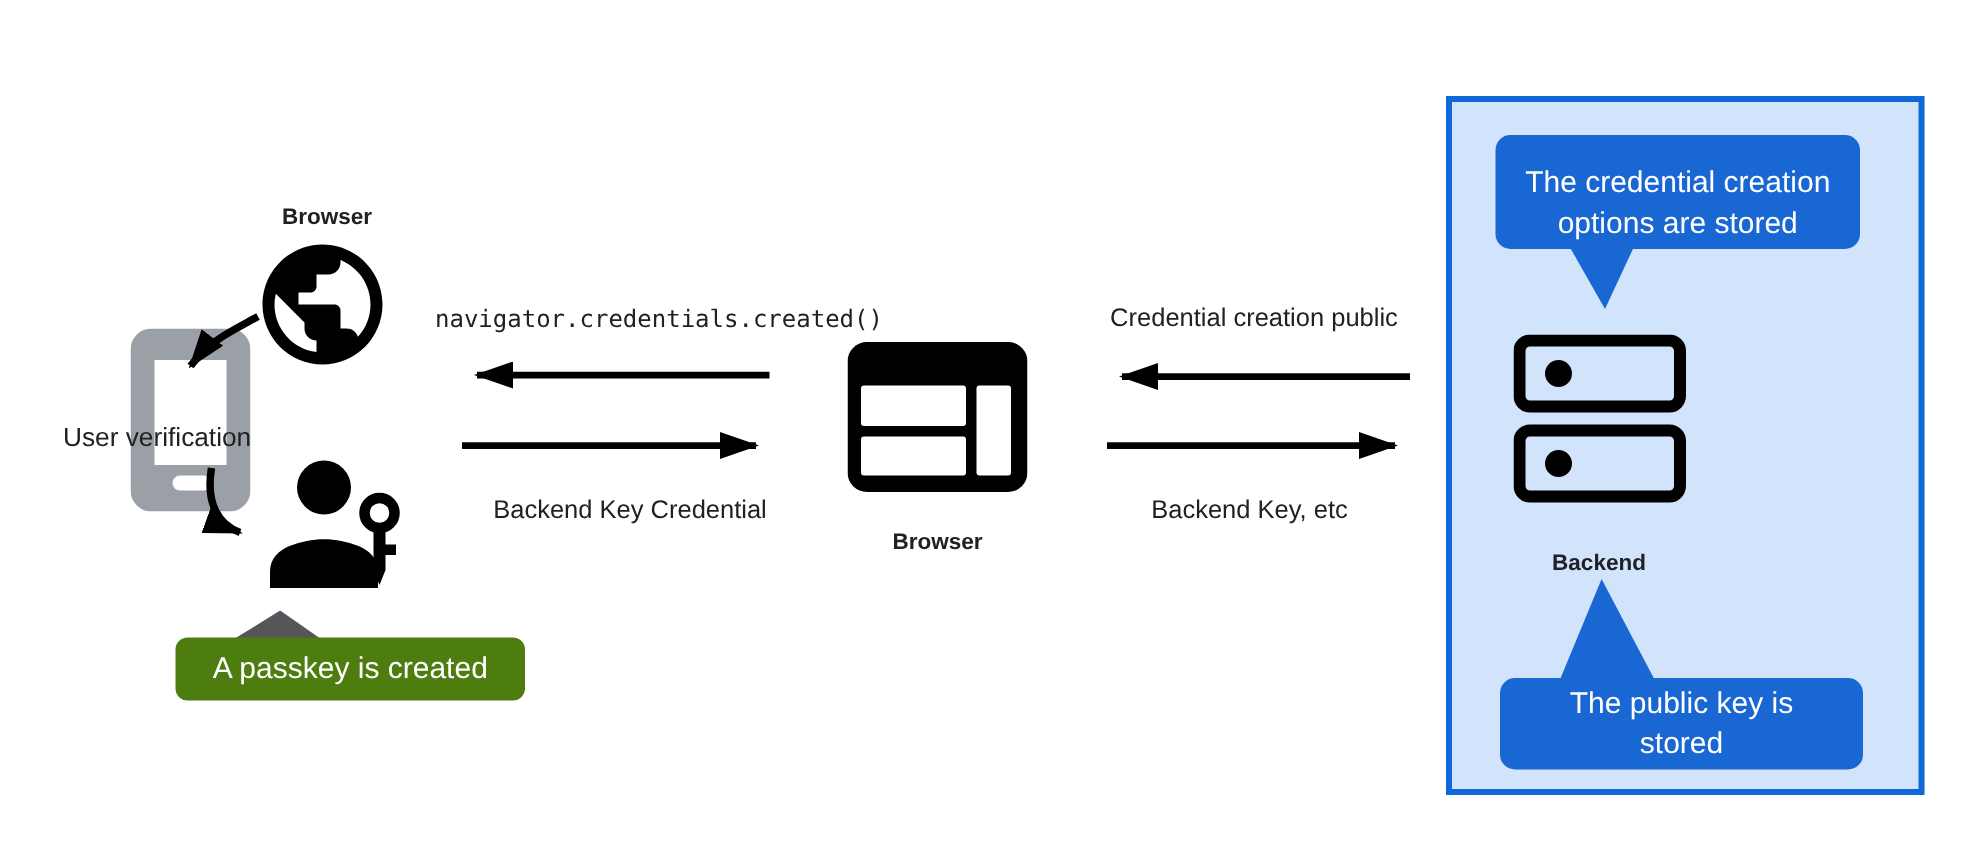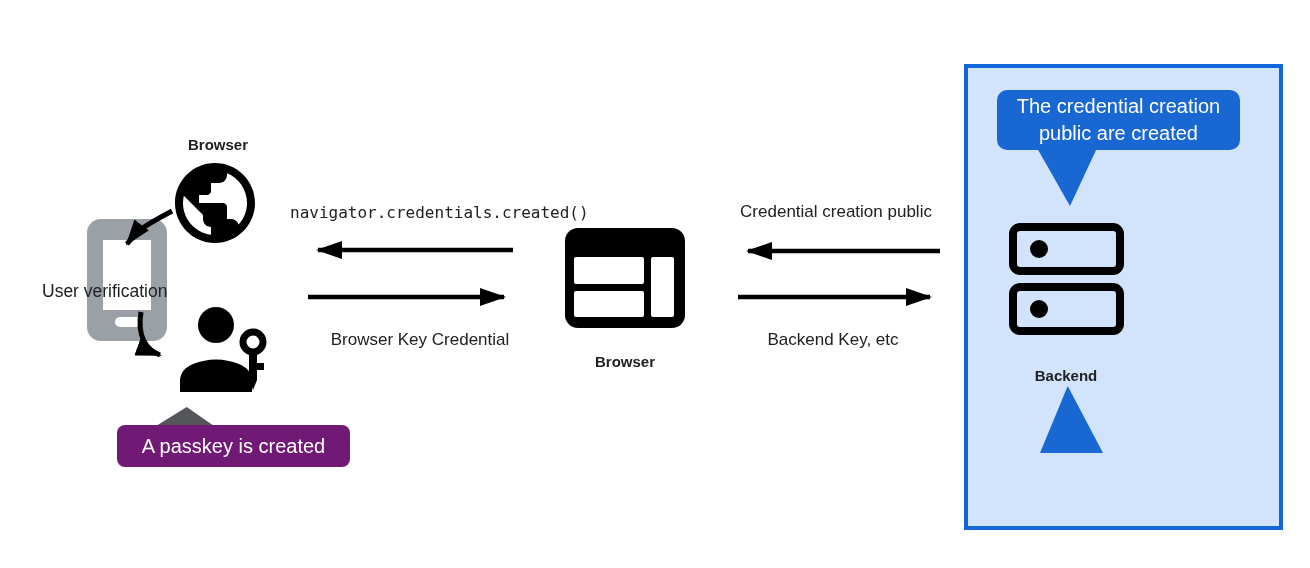--- a/index.html
+++ b/index.html
@@ -18,27 +18,27 @@
   #msg-cco{left:716px;top:202px;width:240px;}
   #msg-pke{left:713px;top:330px;width:240px;}
   #panel{
     position:absolute;left:964px;top:64px;width:311px;height:458px;
     background:#d2e3fc;border:4px solid #1166d8;z-index:1;
   }
   .tooltip-blue{
     position:absolute;background:#1967d2;color:#ffffff;border-radius:10px;
     font-size:20px;line-height:27px;text-align:center;z-index:4;
   }
-  #tt-top{left:997px;top:90px;width:243px;height:57px;padding-top:3px;}
+  #tt-top{left:997px;top:90px;width:243px;height:57px;padding-top:19px;}
   #tt-bottom{left:1000px;top:452px;width:242px;height:57px;padding-top:4px;}
   .tail-blue{position:absolute;background:#1967d2;z-index:4;}
   #tt-top-tail{left:1037px;top:148px;width:60px;height:58px;clip-path:polygon(0 0,100% 0,55% 100%);}
   #tt-bottom-tail{left:1040px;top:386px;width:63px;height:67px;clip-path:polygon(44% 0,100% 100%,0 100%);}
   #tt-dark{
-    position:absolute;left:117px;top:425px;width:233px;height:42px;background:#701a75;
+    position:absolute;left:117px;top:425px;width:233px;height:42px;background:#4d7c0f;
     color:#ffffff;border-radius:8px;font-size:20px;line-height:42px;text-align:center;z-index:4;
   }
   #tt-dark-tail{position:absolute;left:156px;top:407px;width:58px;height:19px;background:#545659;
     clip-path:polygon(53% 0,100% 100%,0 100%);z-index:4;}
   .icon{position:absolute;z-index:2;}
   #globe-icon-wrap{left:167px;top:155px;}
   #phone-icon-wrap{left:87px;top:219px;}
   #person-icon-wrap{left:178px;top:304px;}
   #frontend-icon-wrap{left:565px;top:228px;}
   #backend-icon-wrap{left:1009px;top:223px;z-index:2;}
@@ -105,28 +105,32 @@
     <path d="M172 211 C152 222 140 227 127 244" stroke="#000000" stroke-width="5" fill="none" marker-end="url(#ah)"></path>
     <path d="M141 312 C137 336 146 350 160 355" stroke="#000000" stroke-width="5" fill="none" marker-end="url(#ah)"></path>
   </svg>
 
   <div class="lbl-bold" id="browser-label">Browser</div>
   <div id="user-verification">User verification</div>
   <div class="lbl-bold" id="frontend-label">Browser</div>
   <div class="lbl-bold" id="backend-label">Backend</div>
 
   <div id="msg-create">navigator.credentials.created()</div>
-  <div class="msg" id="msg-pkc">Browser Key Credential</div>
+  <div class="msg" id="msg-pkc">Backend Key Credential</div>
   <div class="msg" id="msg-cco">Credential creation public</div>
   <div class="msg" id="msg-pke">Backend Key, etc</div>
 
   <div id="tt-dark-tail"></div>
   <div id="tt-dark">A passkey is created</div>
 
   <div class="tail-blue" id="tt-top-tail"></div>
   <div class="tooltip-blue" id="tt-top">
     <div>The credential creation</div>
-    <div>public are created</div>
+    <div>options are stored</div>
   </div>
 
   <div class="tail-blue" id="tt-bottom-tail"></div>
+  <div class="tooltip-blue" id="tt-bottom">
+    <div>The public key is</div>
+    <div>stored</div>
+  </div>
 
 </div>
 
 </body></html>

